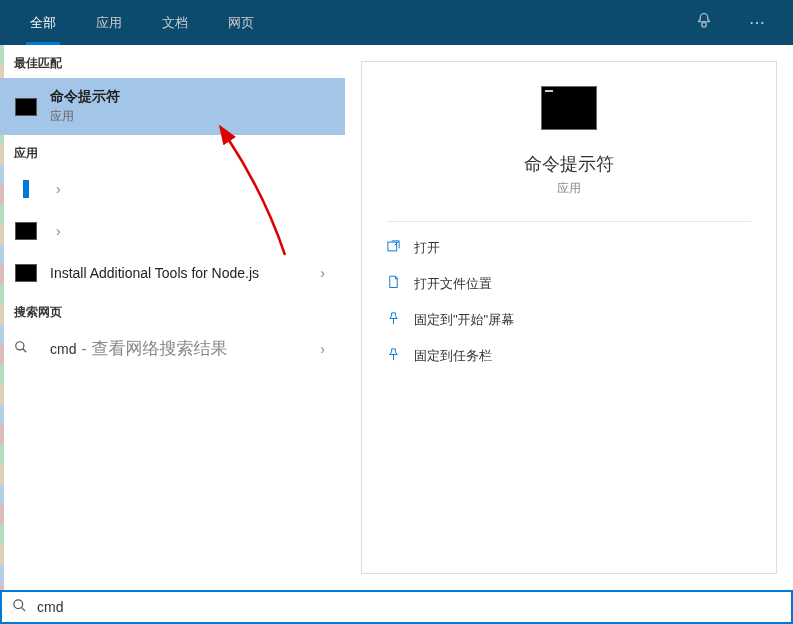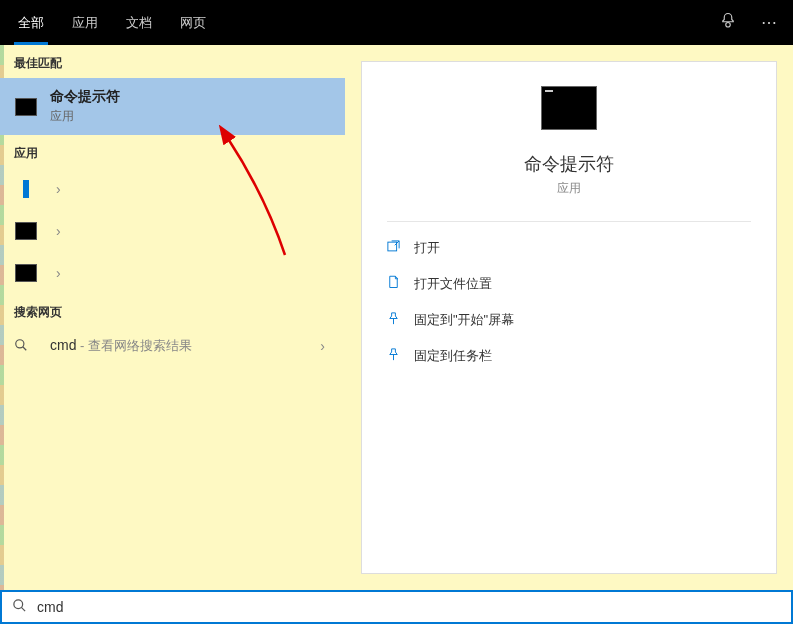--- a/index.html
+++ b/index.html
@@ -1,45 +1,45 @@
 <!DOCTYPE html>
 <html><head>
   <meta charset="utf-8">
   <style>
     * { margin: 0; padding: 0; box-sizing: border-box; font-family: "Microsoft YaHei", "Segoe UI", sans-serif; }
     body { width: 793px; height: 624px; background: #e6e6e6; overflow: hidden; position: relative; }
     
-    .topbar { height: 45px; background: #000000; display: flex; align-items: center; padding: 0 4px; }
+    .topbar { height: 45px; background: #0c4a6e; display: flex; align-items: center; padding: 0 16px; gap: 12px; }
     .tab { color: #ccc; padding: 0 14px; height: 45px; display: flex; align-items: center; font-size: 13px; cursor: pointer; position: relative; }
     .tab.active { color: #fff; }
     .tab.active::after { content: ''; position: absolute; bottom: 0; left: 10px; right: 10px; height: 3px; background: #0078d4; }
     .tab-more .chev { margin-left: 4px; font-size: 10px; }
     .top-spacer { flex: 1; }
     .top-icon { color: #ccc; padding: 0 12px; font-size: 16px; cursor: pointer; }
     
-    .main { display: flex; height: 545px; background: #fef9c3; }
+    .main { display: flex; height: 545px; background: #ffffff; }
     
     .left { width: 345px; display: flex; flex-direction: column; }
     .section-header { font-size: 12px; font-weight: bold; color: #333; padding: 10px 14px 6px; }
     
     .result-row { display: flex; align-items: center; padding: 10px 14px; cursor: pointer; position: relative; }
     .result-row.selected { background: #a3c6e8; }
     .result-row .icon-box { width: 24px; height: 22px; display: flex; align-items: center; justify-content: center; margin-right: 12px; flex-shrink: 0; }
     .cmd-icon { width: 22px; height: 18px; background: #000; border: 1px solid #555; }
     .blue-bar { width: 6px; height: 18px; background: #0078d4; }
     .result-text { flex: 1; }
     .result-title { font-size: 14px; color: #222; }
     .result-title .bold { font-weight: bold; }
     .result-sub { font-size: 12px; color: #666; margin-top: 2px; }
     .chevron { color: #888; font-size: 14px; padding: 0 6px; }
     
     .web-row { display: flex; align-items: center; padding: 10px 14px; cursor: pointer; }
     .web-icon { width: 24px; margin-right: 12px; color: #555; font-size: 14px; }
     .web-text { flex: 1; font-size: 14px; color: #333; }
-    .web-text .hint { color: #888; font-size: 13px; }
+    .web-text .hint { color: #888; font-size: 17px; }
     
     .right { flex: 1; padding: 16px; }
     .detail-panel { background: #fff; height: 100%; border: 1px solid #ddd; display: flex; flex-direction: column; align-items: center; padding-top: 24px; }
     .detail-icon { width: 56px; height: 44px; background: #000; border: 1px solid #666; margin-bottom: 22px; position: relative; }
     .detail-icon::before { content: ''; position: absolute; top: 3px; left: 3px; width: 8px; height: 2px; background: #ccc; }
     .detail-title { font-size: 18px; color: #333; margin-bottom: 4px; }
     .detail-sub { font-size: 12px; color: #888; margin-bottom: 24px; }
     .divider { width: 88%; height: 1px; background: #e6e6e6; margin-bottom: 8px; }
     .action-list { width: 100%; padding: 0 20px; }
     .action { display: flex; align-items: flex-start; padding: 9px 4px; cursor: pointer; font-size: 13px; color: #333; }
@@ -100,20 +100,23 @@
       <div class="icon-box">
           <div class="cmd-icon"></div>
         </div>
       <div class="chevron">›</div>
     </div>
 
     <div class="result-row">
       <div class="icon-box">
           <div class="cmd-icon"></div>
         </div>
+      <div class="result-text">
+        <div class="result-title" style="max-width:240px"><span>Install Additional Tools for Node.js</span></div>
+      </div>
       <div class="chevron">›</div>
     </div>
 
     <div class="section-header">搜索网页</div>
 
     <div class="web-row">
       <div class="web-icon">
         <svg width="14" height="14" viewBox="0 0 24 24" fill="none" stroke="currentColor" stroke-width="2">
             <circle cx="10" cy="10" r="7"></circle>
             <line x1="21" y1="21" x2="15" y2="15"></line>

